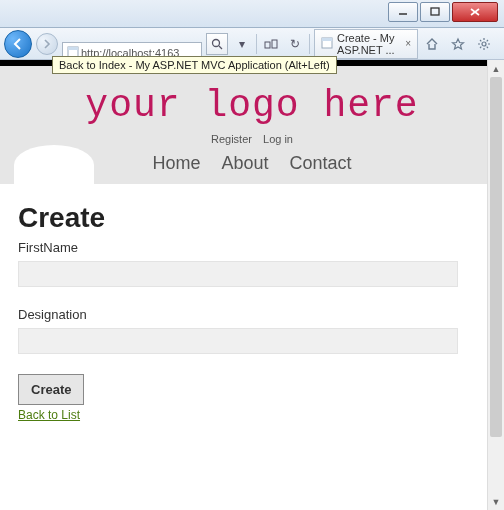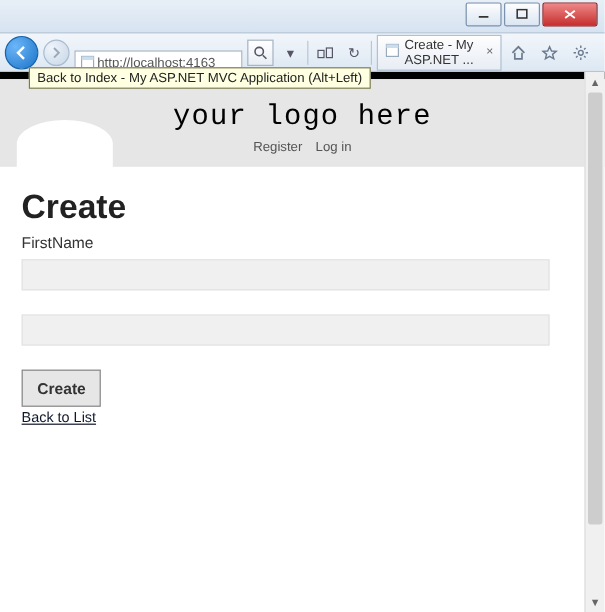--- a/index.html
+++ b/index.html
@@ -19,43 +19,43 @@
   .addr { flex: 0 0 140px; height: 22px; background: #fff; border: 1px solid #a8b5c4; display: flex; align-items: center; font-size: 11px; color: #555; padding: 0 4px; margin-top: 19px; }
   .addr .globe { margin-right: 2px; }
   .search-btn { width: 22px; height: 22px; border: 1px solid #a8b5c4; background: linear-gradient(#fff,#e9eef5); display:flex; align-items:center; justify-content:center; font-size:11px;}
   .tb-sep { width:1px; height:20px; background:#b9c6d5; }
   .tb-icon { width: 20px; height: 20px; display:flex; align-items:center; justify-content:center; font-size:12px; color:#556; }
   .tab { flex: 1; height: 24px; max-width: 170px; background: linear-gradient(#fefefe,#e7edf4); border: 1px solid #b2c0d0; display:flex; align-items:center; padding:14px 6px; font-size:11px; color:#333; gap:4px;justify-content:flex-end; }
   .tab .x { margin-left:auto; font-size:10px; color:#666;}
   .right-icons { margin-left:auto; display:flex; gap:6px; padding-right:6px;}
   .right-icons .tb-icon { color:#6a7b8e; }
 
-  .tooltip { position:absolute; left:24px; top:28px; background:#ffffe1; border:1px solid #7a7a55; padding:2px 6px; font-size:11px; color:#222; z-index:50; }
+  .tooltip { position:absolute; left:52px; top:28px; background:#ffffe1; border:1px solid #7a7a55; padding:2px 6px; font-size:11px; color:#222; z-index:50; }
 
   
   .viewport { height: calc(510px - 28px - 32px); background:#fff; position:relative; overflow:hidden;}
   .page { padding: 0 14px; }
   .blackbar { height:6px; background:#000; margin: 0 -14px; }
   
   .header-area { background:#e6e6e6; margin: 0 -14px; padding: 12px 14px 10px; text-align:center; position:relative; }
-  .logo { font-family: Consolas, "Courier New", monospace; font-size: 24px; font-weight:300; color:#000000; letter-spacing:1px; padding:6px 0 4px;}
+  .logo { font-family: Consolas, "Courier New", monospace; font-size: 38px; font-weight:300; color:#be185d; letter-spacing:1px; padding:6px 0 4px;}
   .authlinks { font-size:11px; color:#555; margin-top:2px;}
   .authlinks span { margin:0 4px; }
   .mainnav { margin-top:8px; font-size:18px; color:#555; font-weight:400;}
   .mainnav span { margin:0 8px; }
   .curve { position:absolute; left:14px; bottom:-1px; width:80px; height:40px; background:#fff; border-radius:50% 50% 0 0;}
 
   .body-area { padding: 18px 4px 0; }
   h2.create { font-size:28px; font-weight:bold; color:#222; margin-bottom:6px;}
   .field { margin-bottom:20px; }
   .field label { font-size:13px; color:#333; display:block; margin-bottom:6px;}
   .field input { width: 100%; max-width: 440px; height:26px; background:#f0f0f0; border:1px solid #e3e3e3; }
   .submit { margin-top:12px; }
   .submit button { padding:7px 12px; font-size:13px; font-weight:bold; color:#333; background:#e6e6e6; border:1px solid #888;}
-  .backlink { display:inline-block; font-size:12px; color:#0f172a; }
+  .backlink { display:inline-block; font-size:12px; color:#4d7c0f; }
   
   .vscroll { position:absolute; right:0; top:0; bottom:0; width:17px; background:#f0f0f0; border-left:1px solid #ddd;}
   .vscroll .arrow { height:17px; display:flex; align-items:center; justify-content:center; font-size:9px; color:#666;}
   .vscroll .thumb { position:absolute; left:2px; right:2px; top:17px; height:360px; background:#cdcdcd; border-radius:2px;}
   .vscroll .arrow.down { position:absolute; bottom:0; left:0; right:0;}
 
 </style>
 </head>
 <body>
 
@@ -149,31 +149,37 @@
 
 <div class="viewport">
   <div class="page">
     <div class="blackbar"></div>
     <div class="header-area">
       <div class="logo">your logo here</div>
       <div class="authlinks">
         <span>Register</span>
         <span>Log in</span>
       </div>
+      <div class="mainnav">
+        <span>Home</span>
+        <span>About</span>
+        <span>Contact</span>
+      </div>
       <div class="curve"></div>
     </div>
 
     <div class="body-area">
       <h2 class="create">Create</h2>
 
       <div class="field">
         <label>FirstName</label>
         <input type="text" style="">
       </div>
       <div class="field">
+        <label>Designation</label>
         <input type="text" style="">
       </div>
 
       <div class="submit">
         <button>Create</button>
       </div>
 
       <a class="backlink" href="#">Back to List</a>
     </div>
   </div>

